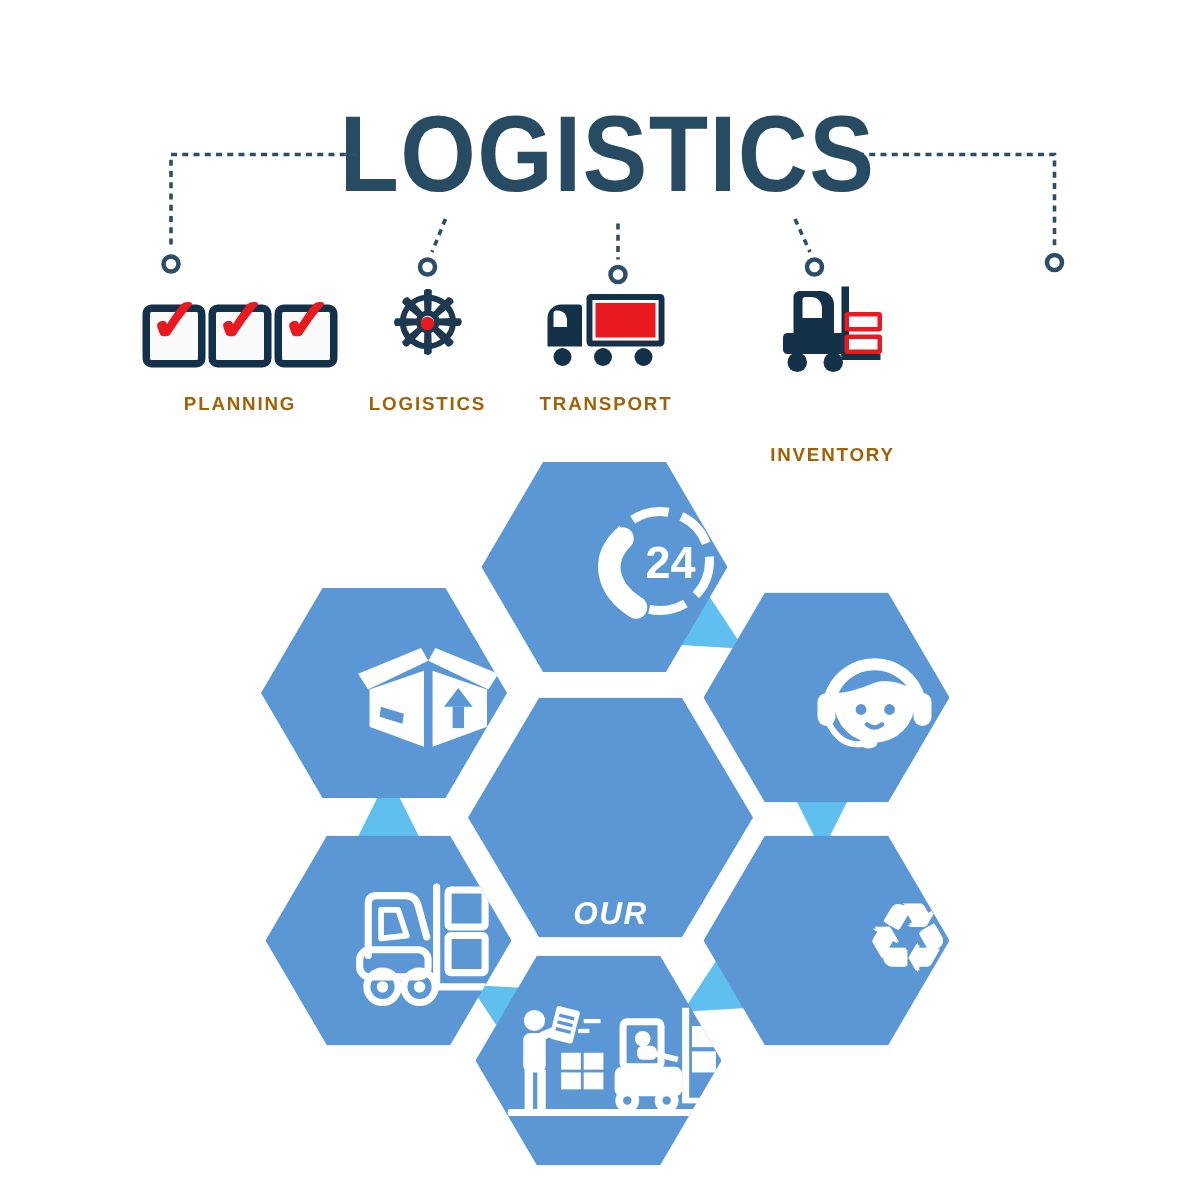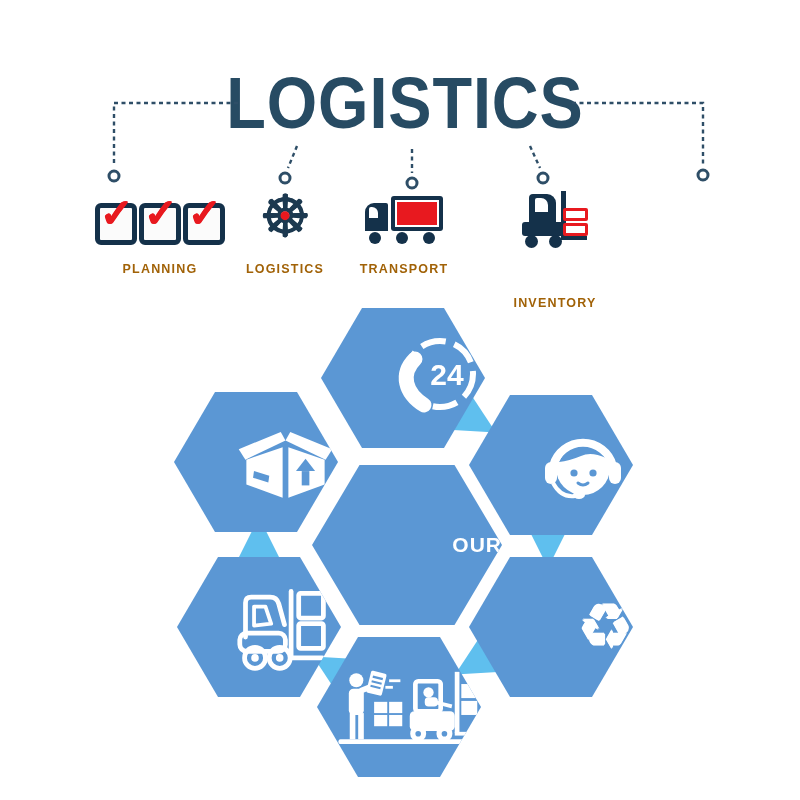--- a/index.html
+++ b/index.html
@@ -65,21 +65,21 @@
   .dist .hub{position:absolute;left:30px;top:32px;width:23px;height:23px;border-radius:50%;
              background:#e8191f;}
   .dist .sq{position:absolute;width:13px;height:13px;background:#14314a;border-radius:2px;}
   .dist .ln{position:absolute;background:#14314a;}
 
   
   .hex{position:absolute;background:#5b97d4;display:flex;align-items:center;
        justify-content:flex-end;clip-path:polygon(25% 0,75% 0,100% 50%,75% 100%,25% 100%,0 50%);
        z-index:2;}
   .hex.sat{width:164px;height:140px;}
-  .hex.center-hex{width:190px;height:160px;z-index:3;}
+  .hex.center-hex{width:190px;height:160px;z-index:3;flex-direction:column;font-style:italic;}
   .center-text{color:#fff;font-size:21px;font-weight:bold;letter-spacing:1px;line-height:1.45;
                text-align:center;}
   .arrow{position:absolute;width:46px;height:46px;background:#5fbfee;z-index:1;
          clip-path:polygon(0 0,100% 50%,0 100%);}
   .recycle-glyph{font-size:62px;line-height:1;color:#fff;
                  text-shadow:1px 0 #fff,-1px 0 #fff,0 1px #fff,0 -1px #fff;}
 </style>
 </head>
 <body>
 

